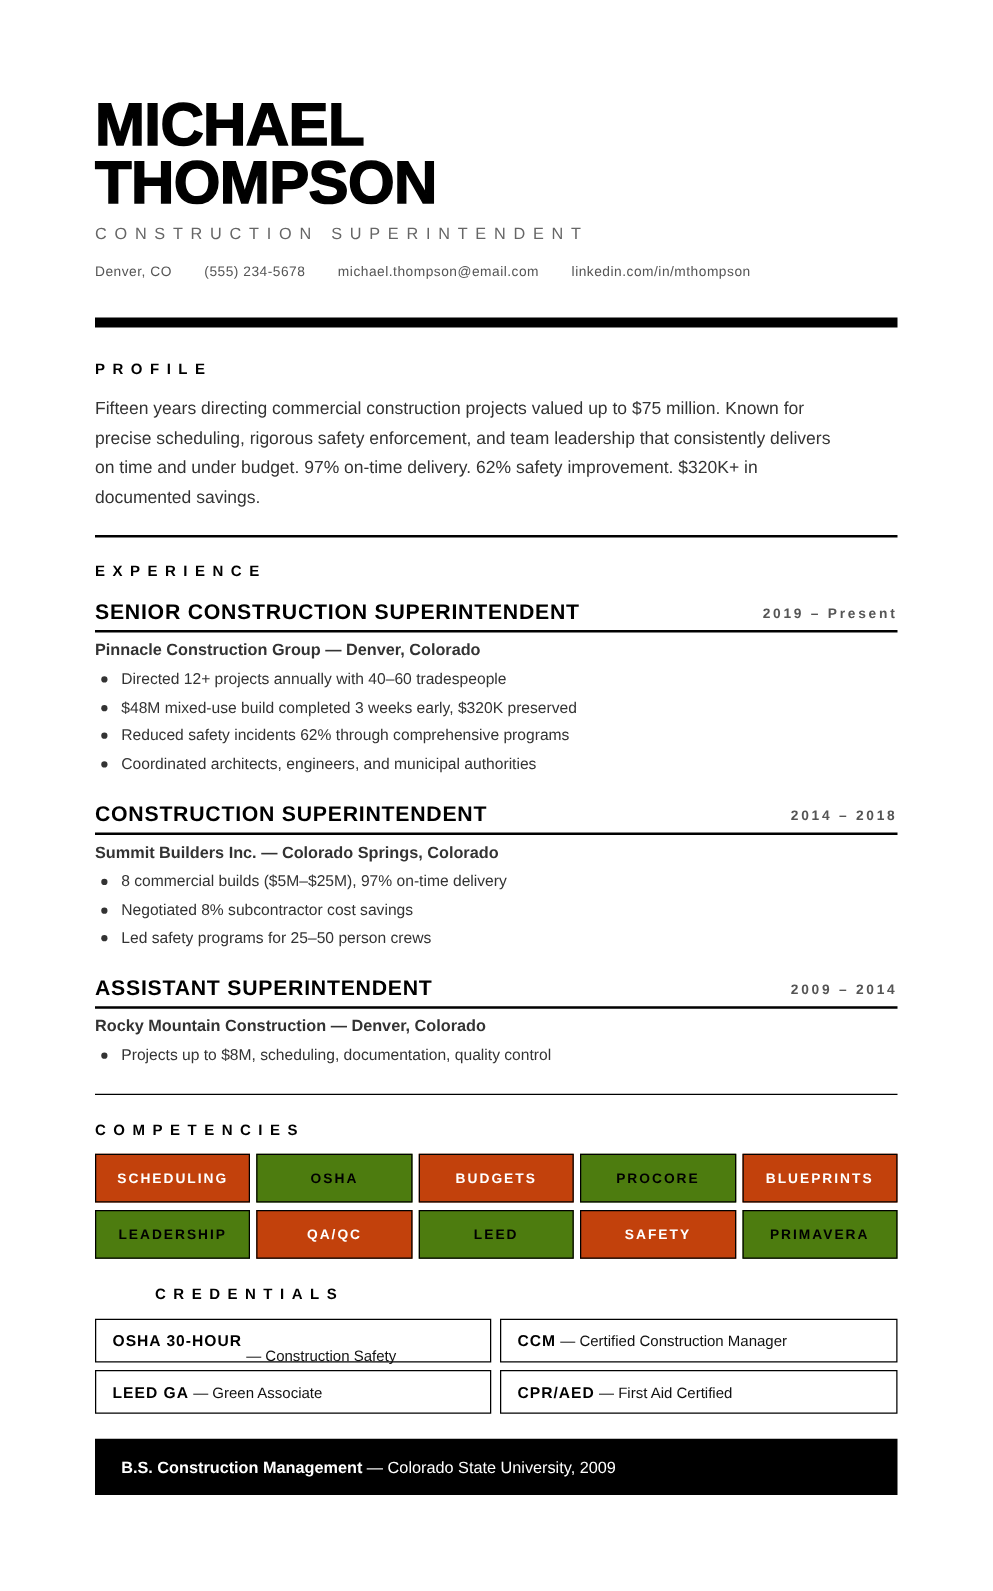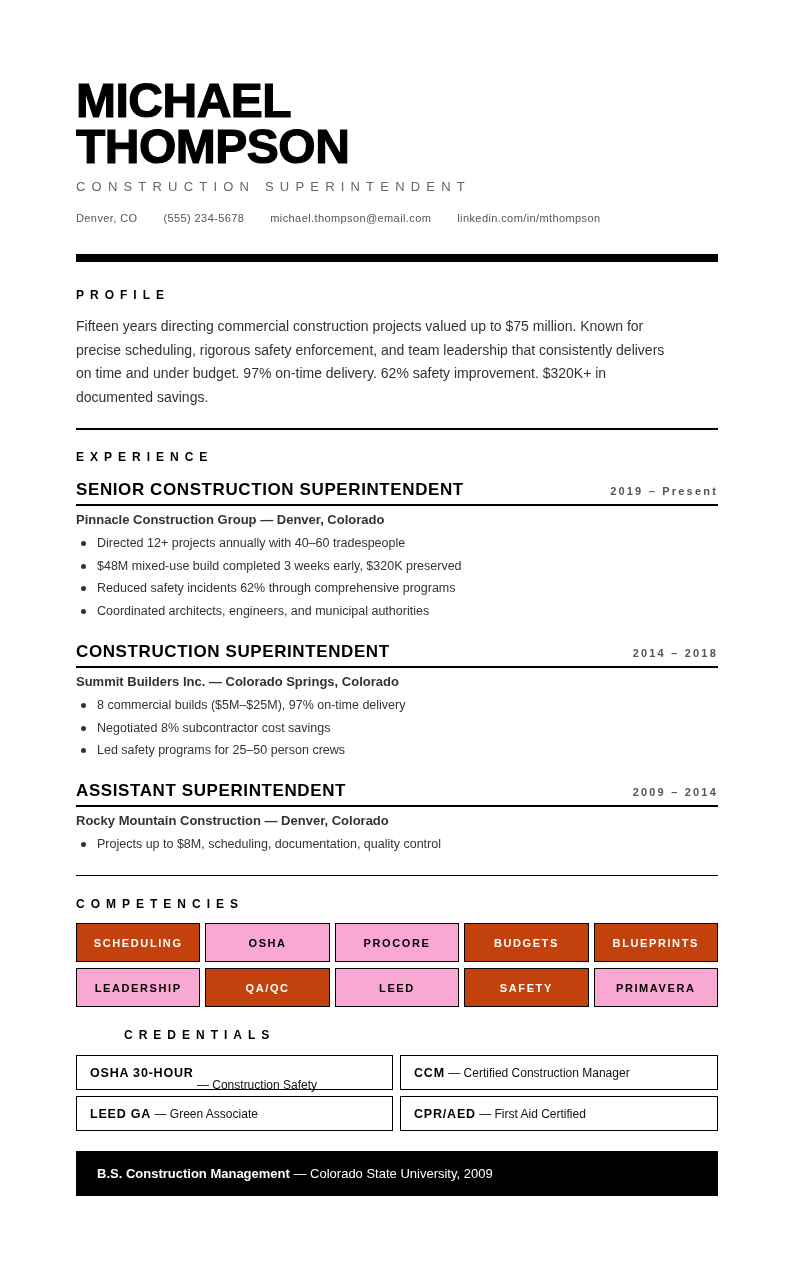--- a/index.html
+++ b/index.html
@@ -58,21 +58,21 @@
     .skills {
       position: absolute; left: 0; top: 923px; width: 642px;
       display: grid; grid-template-columns: repeat(5, 124.4px); column-gap: 5px; row-gap: 6px;
     }
     .skill {
       height: 39px; display: flex; align-items: center; justify-content: center;
       font-size: 11px; font-weight: 700; letter-spacing: 1.6px;
       border: 1.5px solid #000;
     }
     .skill.dark { background: #c2410c; color: #fff; }
-    .skill.light { background: #f9a8d4; color: #000; }
+    .skill.light { background: #4d7c0f; color: #000; }
 
     .creds {
       position: absolute; left: 0; top: 1055px; width: 642px;
       display: grid; grid-template-columns: 317px 318px; column-gap: 7px; row-gap: 6px;
     }
     .cred {
       height: 35px; border: 1.5px solid #000; display: flex; align-items: center;
       padding-left: 13px; font-size: 12px; color: #000;
     }
     .cred-name { font-weight: 700; letter-spacing: 0.8px; font-size: 12.5px; }
@@ -149,22 +149,22 @@
       <li>Projects up to $8M, scheduling, documentation, quality control</li>
     </ul>
   </div>
 
   <div class="rule1" style="top:875px;"></div>
 
   <div class="section-label" style="top:897px;">COMPETENCIES</div>
   <div class="skills">
     <div class="skill dark">SCHEDULING</div>
     <div class="skill light">OSHA</div>
+    <div class="skill dark">BUDGETS</div>
     <div class="skill light">PROCORE</div>
-    <div class="skill dark">BUDGETS</div>
     <div class="skill dark">BLUEPRINTS</div>
     <div class="skill light">LEADERSHIP</div>
     <div class="skill dark">QA/QC</div>
     <div class="skill light">LEED</div>
     <div class="skill dark">SAFETY</div>
     <div class="skill light">PRIMAVERA</div>
   </div>
 
   <div class="section-label" style="top:1028px;margin-left:48px;">CREDENTIALS</div>
   <div class="creds">

